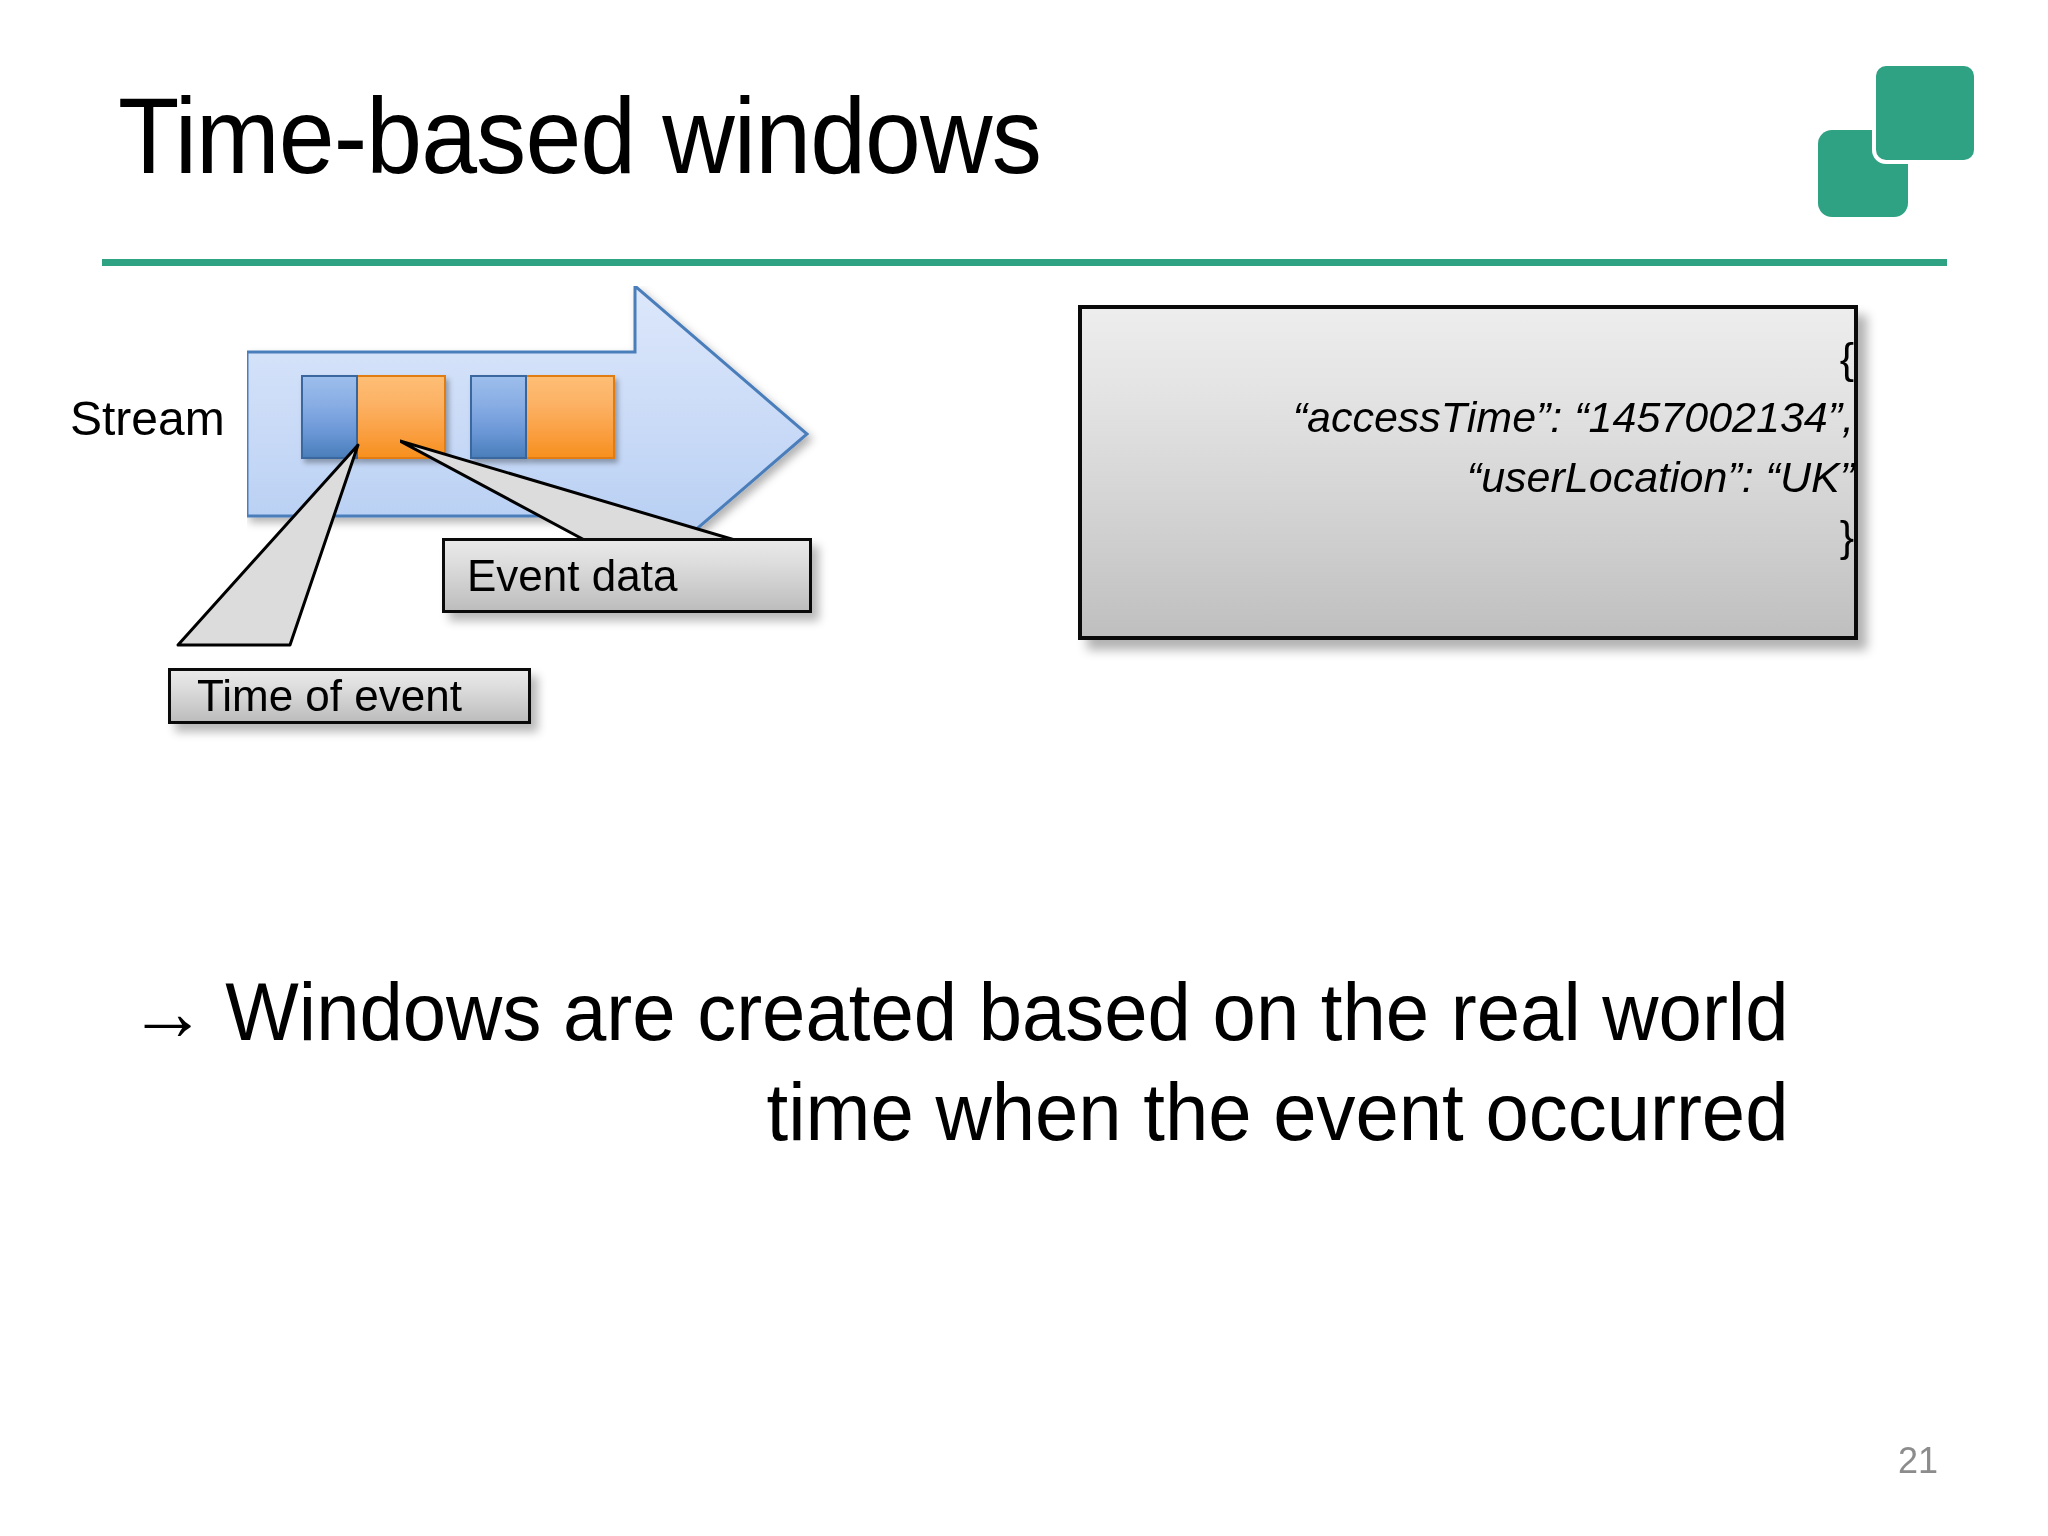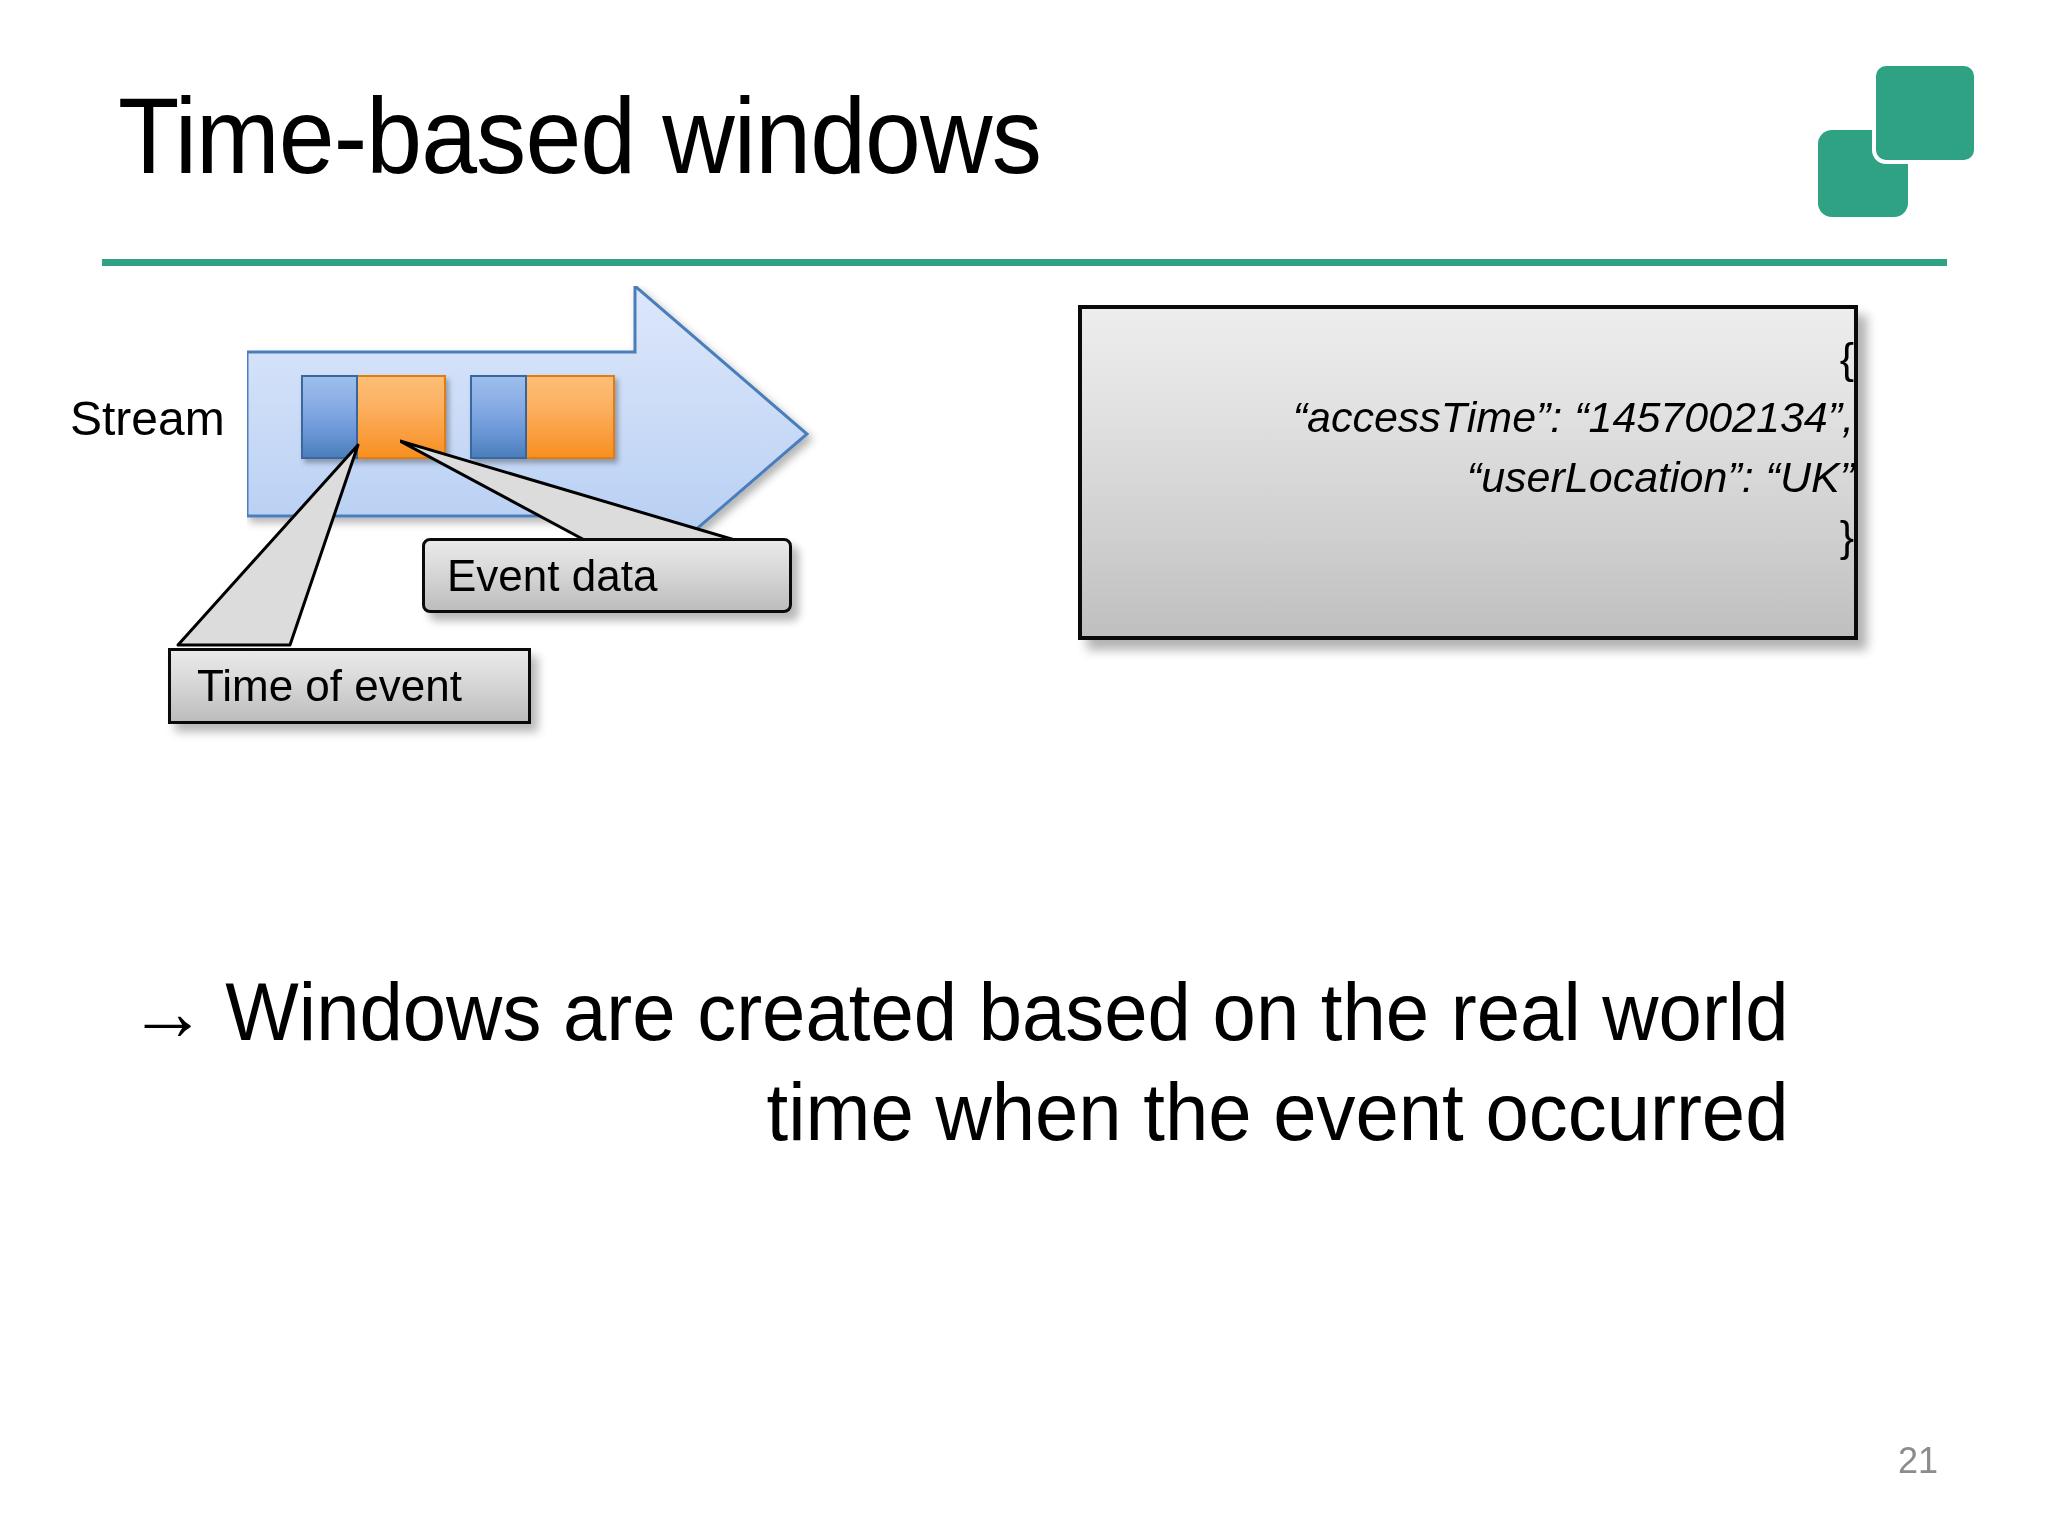--- a/index.html
+++ b/index.html
@@ -204,29 +204,29 @@
   <div class="event-block time" style="left:301px; top:375px; width:57px; height:84px;"></div>
   <div class="event-block data" style="left:358px; top:375px; width:88px; height:84px;"></div>
 
   <div class="event-block time" style="left:470px; top:375px; width:57px; height:84px;"></div>
   <div class="event-block data" style="left:527px; top:375px; width:88px; height:84px;"></div>
 
   <svg class="callout-tail" style="left:400px; top:430px; width:420px; height:150px;" viewBox="0 0 420 150" preserveAspectRatio="none">
     <path d="M 0,11 L 345,113 L 190,113 Z" fill="#DCDCDC" stroke="#000000" stroke-width="3" stroke-linejoin="round"></path>
   </svg>
 
-  <div class="callout-box" style="left:422px; top:538px; width:370px; height:75px;border-radius:8px;">
+  <div class="callout-box" style="left:442px; top:538px; width:370px; height:75px;">
     <span class="callout-label">Event data</span>
   </div>
 
   <svg class="callout-tail" style="left:170px; top:440px; width:220px; height:210px;" viewBox="0 0 220 210" preserveAspectRatio="none">
     <path d="M 188,5 L 120,205 L 8,205 Z" fill="#DCDCDC" stroke="#000000" stroke-width="3" stroke-linejoin="round"></path>
   </svg>
 
-  <div class="callout-box" style="left:168px; top:648px; width:363px; height:76px;padding-left:26px;">
+  <div class="callout-box" style="left:168px; top:668px; width:363px; height:56px;padding-left:26px;">
     <span class="callout-label">Time of event</span>
   </div>
 
   <div id="json-panel">
     <div class="json-line">{</div>
     <div class="json-line indent">“accessTime”: “1457002134”,</div>
     <div class="json-line indent">“userLocation”: “UK”</div>
     <div class="json-line">}</div>
   </div>
 

